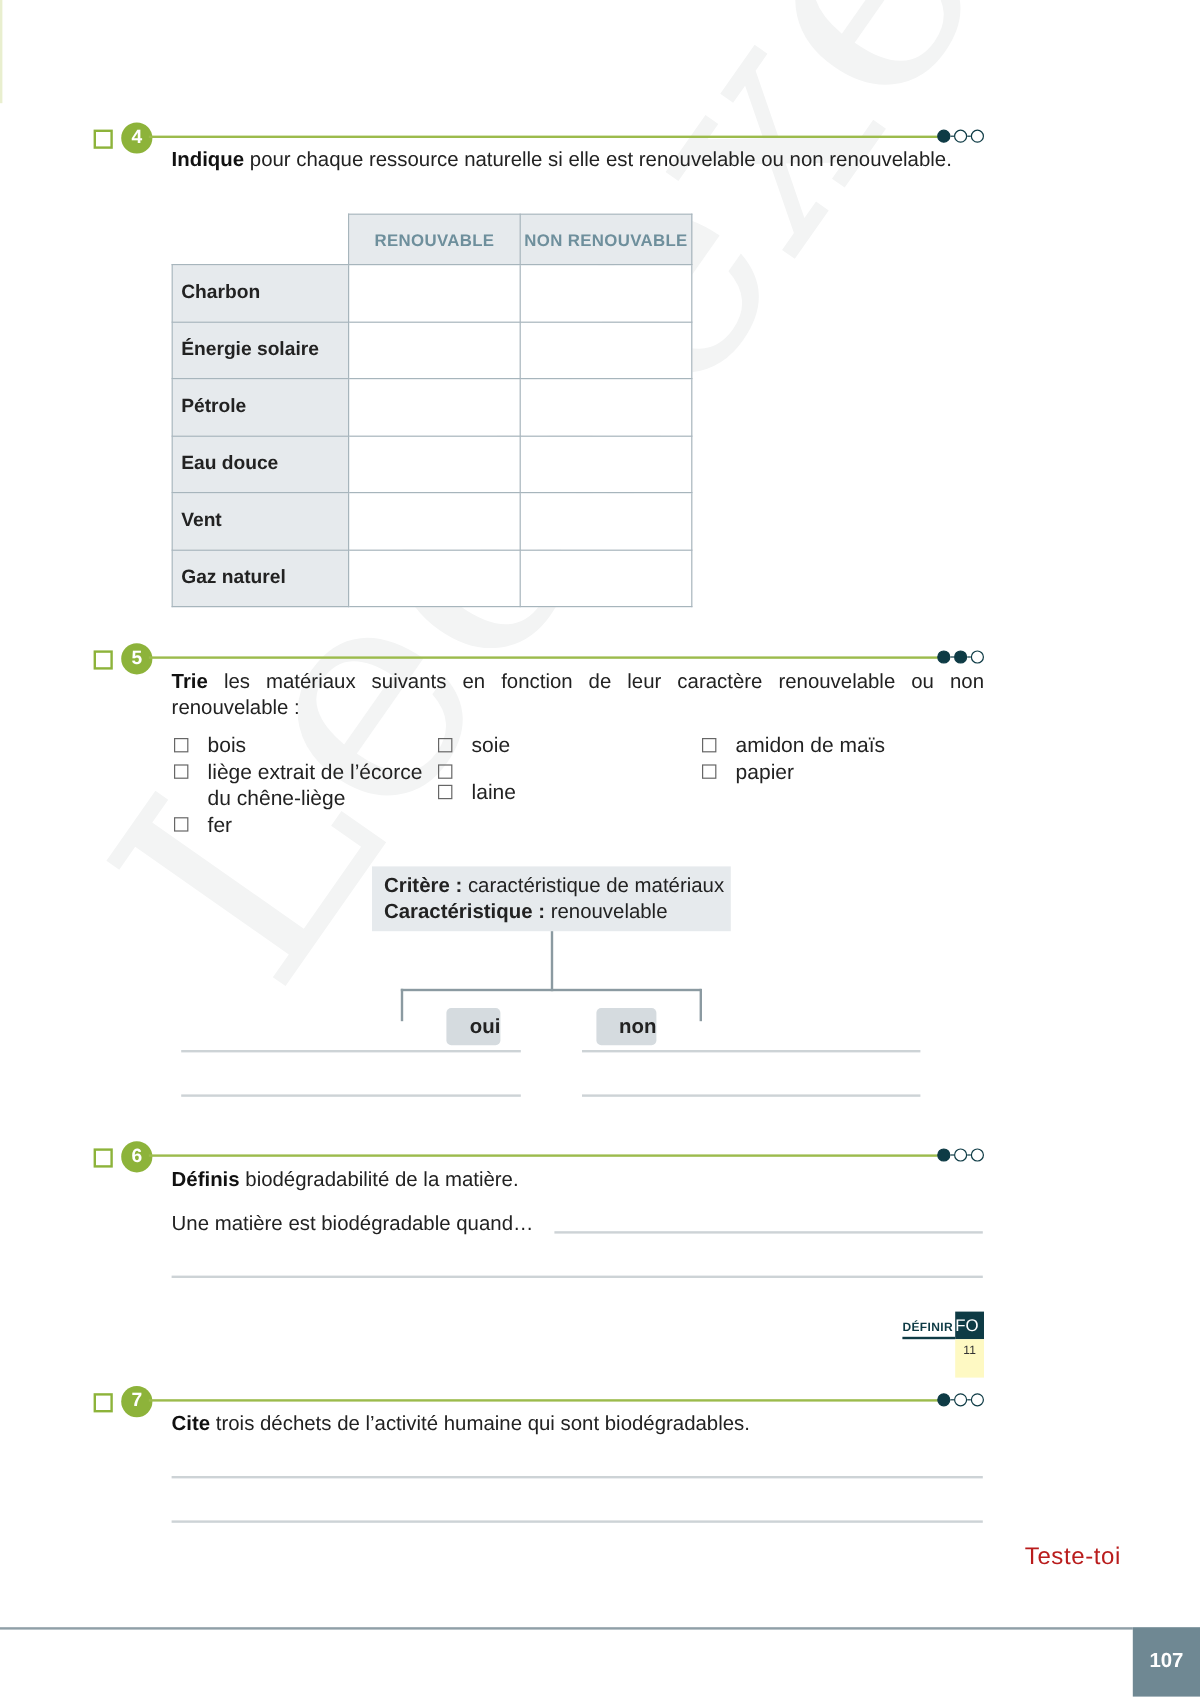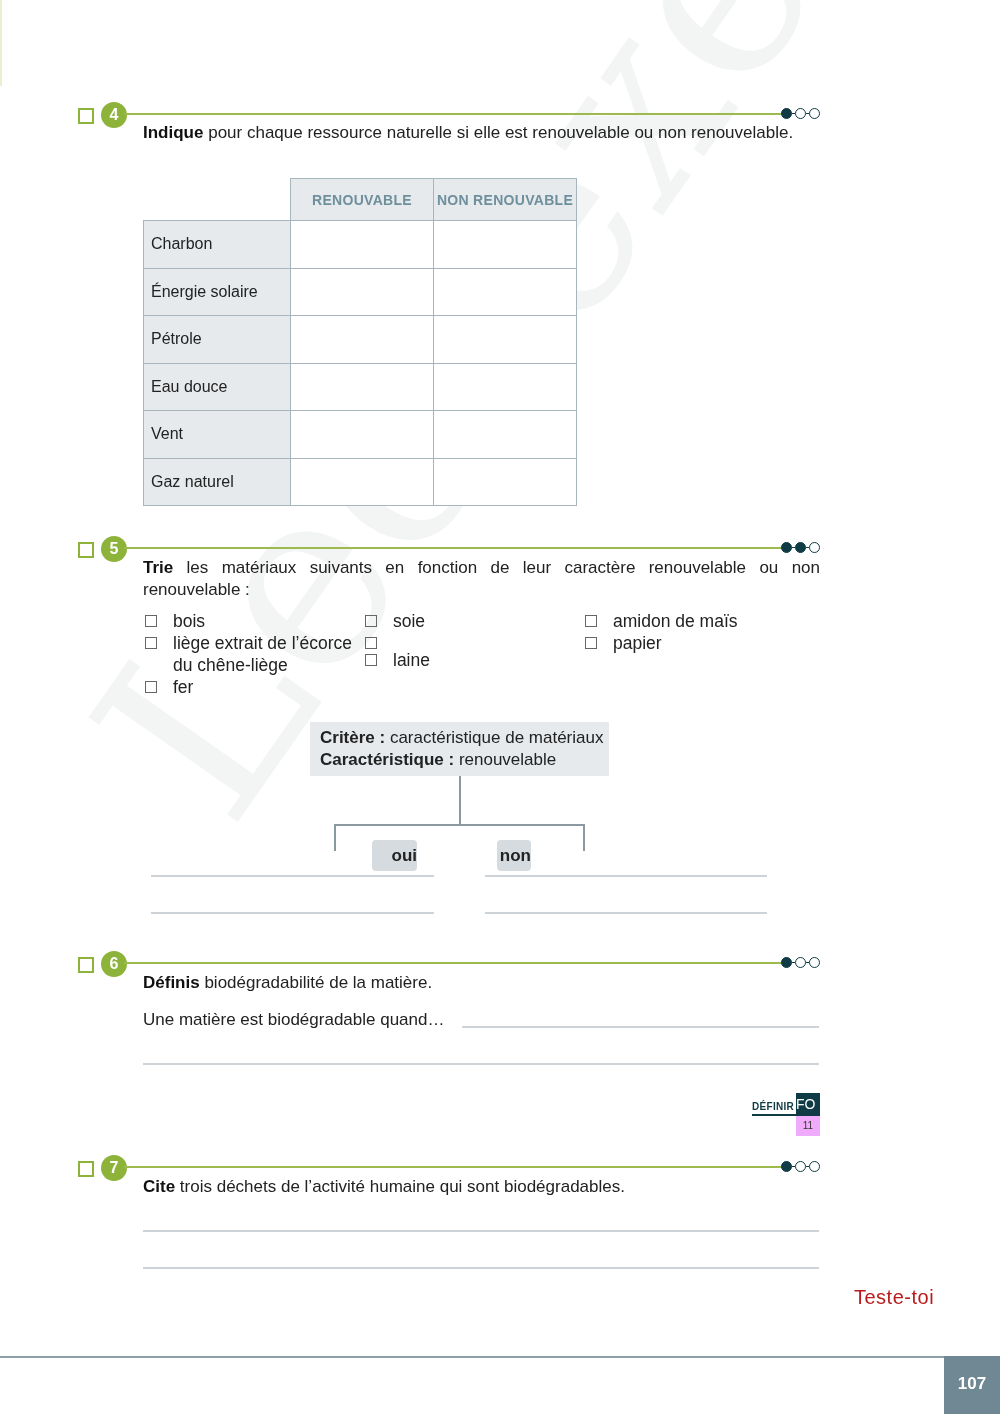--- a/index.html
+++ b/index.html
@@ -29,49 +29,49 @@
   .dot-link { width: 3px; height: 1.5px; background: #0e3b45; }
 
   .instr { position: absolute; left: 143px; font-size: 17px; line-height: 22px; color: #222; }
   .instr b { font-weight: bold; color: #111; }
 
   
   .res-table { position: absolute; left: 143px; top: 178px; border-collapse: collapse; padding-left: 20px; }
   .res-table td, .res-table th { border: 1.5px solid #a7b5bc; }
   .res-table th { height: 42px; width: 143px; background: #e6eaed; color: #6e8f9c; font-size: 14px; font-weight: bold; letter-spacing: 0.3px; }
   .res-table th.blank { background: transparent; border: none; width: 147px; }
-  .res-table td { height: 47.5px; }
+  .res-table td { height: 47.5px; font-weight: bold; }
   .res-table td.label { background: #e6eaed; width: 147px; padding-left: 7px; font-size: 16px; color: #222; }
   .res-table td.cell { background: #fff; width: 143px; }
 
   
   .materials { position: absolute; left: 143px; top: 610px; width: 660px; display: flex; }
   .mat-col { width: 235px; }
   .mat-item { display: flex; font-size: 17.5px; line-height: 22px; color: #222; }
   .mat-box { flex: none; width: 12px; height: 12px; border: 1.3px solid #666; margin: 5px 16px 0 2px; }
 
   
   .crit-box { position: absolute; left: 310px; top: 722px; width: 299px; height: 54px; background: #e6eaed; padding: 5px 0 0 10px; font-size: 17px; line-height: 22px; color: #222; }
   .crit-box b { font-weight: bold; }
   .tree-v { position: absolute; left: 459px; top: 776px; width: 1.5px; height: 50px; background: #8b9aa1; }
   .tree-h { position: absolute; left: 334px; top: 824px; width: 250px; height: 1.5px; background: #8b9aa1; }
   .tree-l { position: absolute; left: 334px; top: 824px; width: 1.5px; height: 27px; background: #8b9aa1; }
   .tree-r { position: absolute; left: 583px; top: 824px; width: 1.5px; height: 27px; background: #8b9aa1; }
   .tag { position: absolute; top: 840px; height: 31px; background: #d5dbdf; border-radius: 4px; font-weight: bold; font-size: 17px; color: #222; text-align: right; line-height: 31px; }
   .tag.oui { left: 372px; width: 45px; }
-  .tag.non { left: 497px; width: 34px; }
+  .tag.non { left: 497px; width: 50px; }
 
   .answer-line { position: absolute; height: 1.5px; background: #cdd3d6; }
 
   
   .badge { position: absolute; left: 752px; top: 1093px; width: 68px; height: 45px; }
   .badge-label { position: absolute; left: 0; top: 8px; font-size: 10px; font-weight: bold; color: #0e3b45; letter-spacing: 0.3px; }
   .badge-underline { position: absolute; left: 0; top: 21px; width: 44px; height: 2px; background: #0e3b45; }
   .badge-fo { position: absolute; left: 44px; top: 0; width: 24px; height: 23px; background: #0e3b45; color: #fff; font-size: 14px; line-height: 23px; }
-  .badge-num { position: absolute; left: 44px; top: 23px; width: 24px; height: 20px; background: #f0abfc; color: #333; font-size: 10px; text-align: center; line-height: 20px; }
+  .badge-num { position: absolute; left: 44px; top: 23px; width: 24px; height: 32px; background: #fef9c3; color: #333; font-size: 10px; text-align: center; line-height: 20px; }
 
   
   .footer-line { position: absolute; left: 0; top: 1356px; width: 944px; height: 2px; background: #8f9fa7; }
   .footer-label { position: absolute; left: 854px; top: 1286px; font-size: 20px; color: #b91c1c; letter-spacing: 0.5px; }
   .page-num { position: absolute; left: 944px; top: 1356px; width: 56px; height: 58px; background: #6f8893; color: #fff; font-weight: bold; font-size: 17px; text-align: center; line-height: 56px; }
 </style>
 </head>
 <body>
 
 <div class="left-edge"></div>

